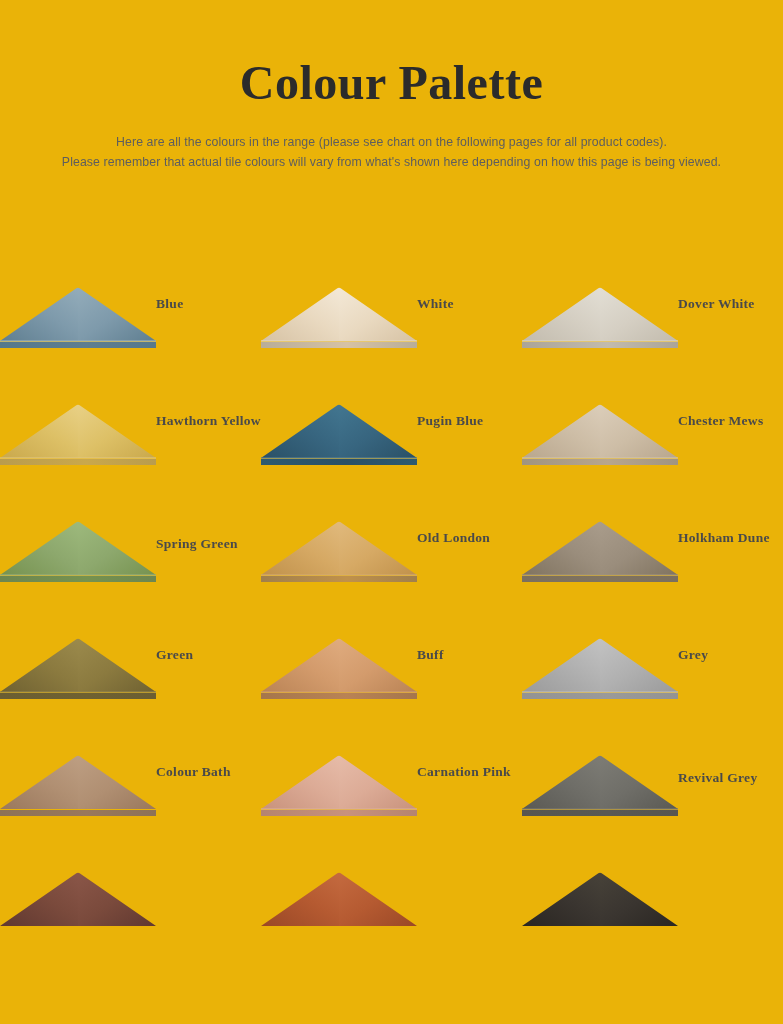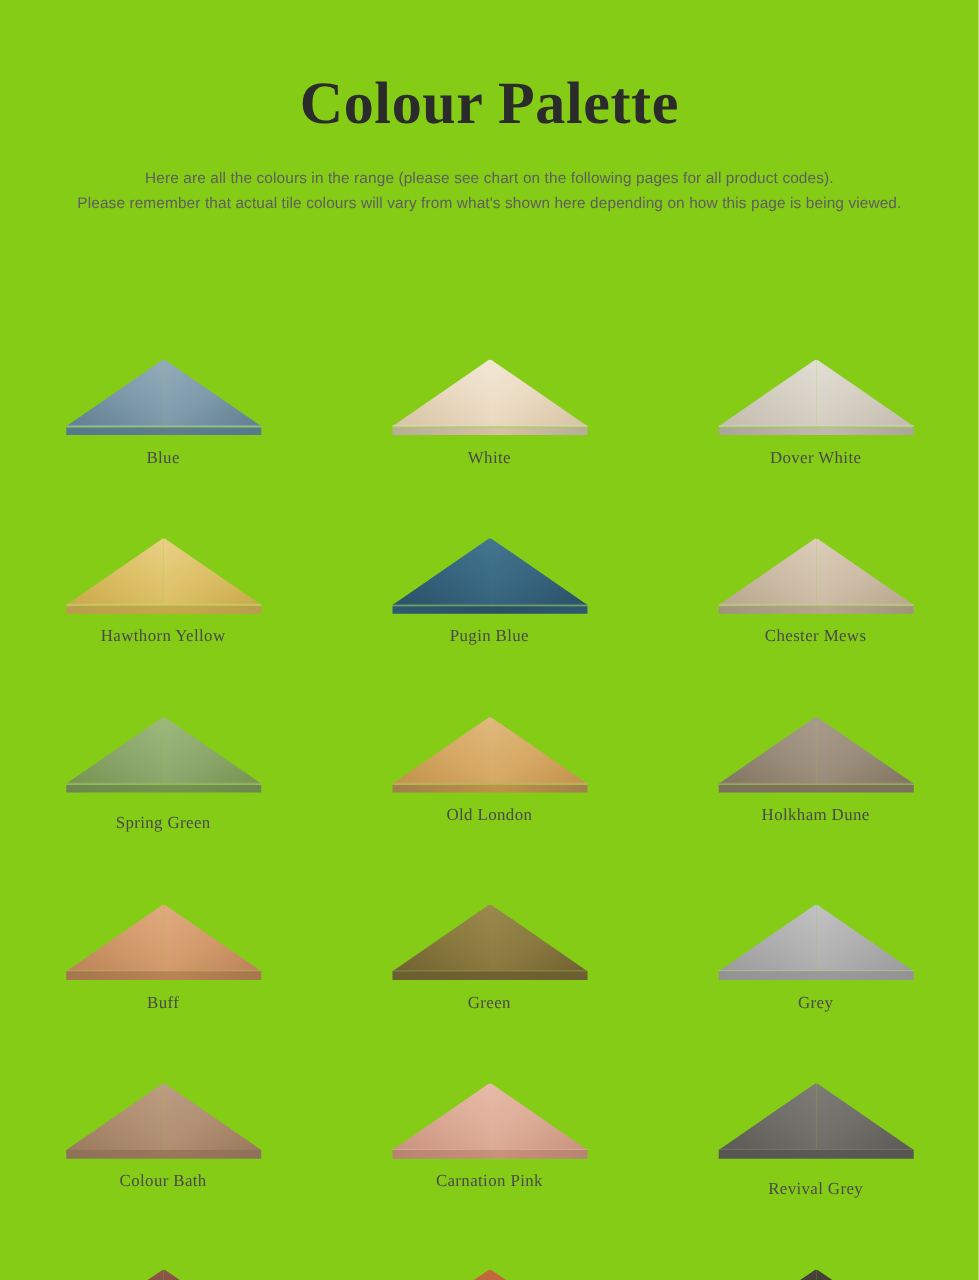--- a/index.html
+++ b/index.html
@@ -56,22 +56,22 @@
     position: absolute;
     top: 286px;
     left: 0;
     width: 783px;
     display: grid;
     grid-template-columns: repeat(3, 1fr);
     row-gap: 55px;
   }
   .swatch-cell {
     display: flex;
-    flex-direction: column;
-    align-items: center;
+    flex-direction: row;
+    font-weight: bold;
   }
   .tile {
     position: relative;
     width: 156px;
     height: 62px;
   }
   .tile-face {
     position: absolute;
     top: 0;
     left: 0;
@@ -109,21 +109,21 @@
     font-size: 13.5px;
     color: #4a4a4a;
     letter-spacing: 0.3px;
     text-align: center;
     line-height: 1.2;
   }
 </style>
 </head>
 <body>
 
-<div class="page" style="background: #84cc16;">
+<div class="page" style="background: #eab308;">
 
   <div class="header">
     <h1 class="page-title" style="color: rgb(43, 43, 43);">Colour Palette</h1>
     <div class="intro">
       <div class="intro-line" style="color: rgb(94, 94, 94);">Here are all the colours in the range (please see chart on the following pages for all product codes).</div>
       <div class="intro-line" style="color: rgb(94, 94, 94);">Please remember that actual tile colours will vary from what's shown here depending on how this page is being viewed.</div>
     </div>
   </div>
 
   <div class="swatch-grid" id="swatch-grid">
@@ -368,20 +368,47 @@
             <div class="base-body" style="background: linear-gradient(to right, rgb(123, 111, 94), rgb(128, 115, 95) 55%, rgb(123, 111, 94));"></div>
           </div>
         </div>
         <div class="swatch-label" style="color: rgb(74, 74, 74);">Holkham Dune</div>
       </div>
       <div class="swatch-cell">
         <div class="tile">
           <div class="tile-face">
             <svg width="156" height="55" viewBox="0 0 156 55">
               <defs>
+                <linearGradient id="gl9" x1="0" y1="1" x2="1" y2="0">
+                  <stop offset="0" stop-color="#6f6131"></stop>
+                  <stop offset="0.55" stop-color="#8b7a3f"></stop>
+                  <stop offset="1" stop-color="#9b8a4c"></stop>
+                </linearGradient>
+                <linearGradient id="gr9" x1="0" y1="0" x2="1" y2="1">
+                  <stop offset="0" stop-color="#9b8a4c"></stop>
+                  <stop offset="0.5" stop-color="#8b7a3f"></stop>
+                  <stop offset="1" stop-color="#6f6131"></stop>
+                </linearGradient>
+              </defs>
+              <path d="M0,55 L76,2.5 Q78,1 78,2.5 L78,55 Z" fill="url(#gl9)"></path>
+              <path d="M78,2.5 Q78,1 80,2.5 L156,55 L78,55 Z" fill="url(#gr9)"></path>
+            </svg>
+          </div>
+          <div class="tile-base">
+            <div class="base-top" style="background: rgb(150, 135, 79);"></div>
+            <div class="base-body" style="background: linear-gradient(to right, rgb(107, 94, 50), rgb(111, 97, 49) 55%, rgb(107, 94, 50));"></div>
+          </div>
+        </div>
+        <div class="swatch-label" style="color: rgb(74, 74, 74);">Green</div>
+      </div>
+      <div class="swatch-cell">
+        <div class="tile">
+          <div class="tile-face">
+            <svg width="156" height="55" viewBox="0 0 156 55">
+              <defs>
                 <linearGradient id="gl10" x1="0" y1="1" x2="1" y2="0">
                   <stop offset="0" stop-color="#b98355"></stop>
                   <stop offset="0.55" stop-color="#d39b6c"></stop>
                   <stop offset="1" stop-color="#dfab7e"></stop>
                 </linearGradient>
                 <linearGradient id="gr10" x1="0" y1="0" x2="1" y2="1">
                   <stop offset="0" stop-color="#dfab7e"></stop>
                   <stop offset="0.5" stop-color="#d39b6c"></stop>
                   <stop offset="1" stop-color="#b98355"></stop>
                 </linearGradient>
@@ -395,47 +422,20 @@
             <div class="base-body" style="background: linear-gradient(to right, rgb(165, 118, 76), rgb(185, 131, 85) 55%, rgb(165, 118, 76));"></div>
           </div>
         </div>
         <div class="swatch-label" style="color: rgb(74, 74, 74);">Buff</div>
       </div>
       <div class="swatch-cell">
         <div class="tile">
           <div class="tile-face">
             <svg width="156" height="55" viewBox="0 0 156 55">
               <defs>
-                <linearGradient id="gl9" x1="0" y1="1" x2="1" y2="0">
-                  <stop offset="0" stop-color="#6f6131"></stop>
-                  <stop offset="0.55" stop-color="#8b7a3f"></stop>
-                  <stop offset="1" stop-color="#9b8a4c"></stop>
-                </linearGradient>
-                <linearGradient id="gr9" x1="0" y1="0" x2="1" y2="1">
-                  <stop offset="0" stop-color="#9b8a4c"></stop>
-                  <stop offset="0.5" stop-color="#8b7a3f"></stop>
-                  <stop offset="1" stop-color="#6f6131"></stop>
-                </linearGradient>
-              </defs>
-              <path d="M0,55 L76,2.5 Q78,1 78,2.5 L78,55 Z" fill="url(#gl9)"></path>
-              <path d="M78,2.5 Q78,1 80,2.5 L156,55 L78,55 Z" fill="url(#gr9)"></path>
-            </svg>
-          </div>
-          <div class="tile-base">
-            <div class="base-top" style="background: rgb(150, 135, 79);"></div>
-            <div class="base-body" style="background: linear-gradient(to right, rgb(107, 94, 50), rgb(111, 97, 49) 55%, rgb(107, 94, 50));"></div>
-          </div>
-        </div>
-        <div class="swatch-label" style="color: rgb(74, 74, 74);">Green</div>
-      </div>
-      <div class="swatch-cell">
-        <div class="tile">
-          <div class="tile-face">
-            <svg width="156" height="55" viewBox="0 0 156 55">
-              <defs>
                 <linearGradient id="gl11" x1="0" y1="1" x2="1" y2="0">
                   <stop offset="0" stop-color="#9a9a9a"></stop>
                   <stop offset="0.55" stop-color="#b0b0b0"></stop>
                   <stop offset="1" stop-color="#c2c2c2"></stop>
                 </linearGradient>
                 <linearGradient id="gr11" x1="0" y1="0" x2="1" y2="1">
                   <stop offset="0" stop-color="#c2c2c2"></stop>
                   <stop offset="0.5" stop-color="#b0b0b0"></stop>
                   <stop offset="1" stop-color="#9a9a9a"></stop>
                 </linearGradient>

